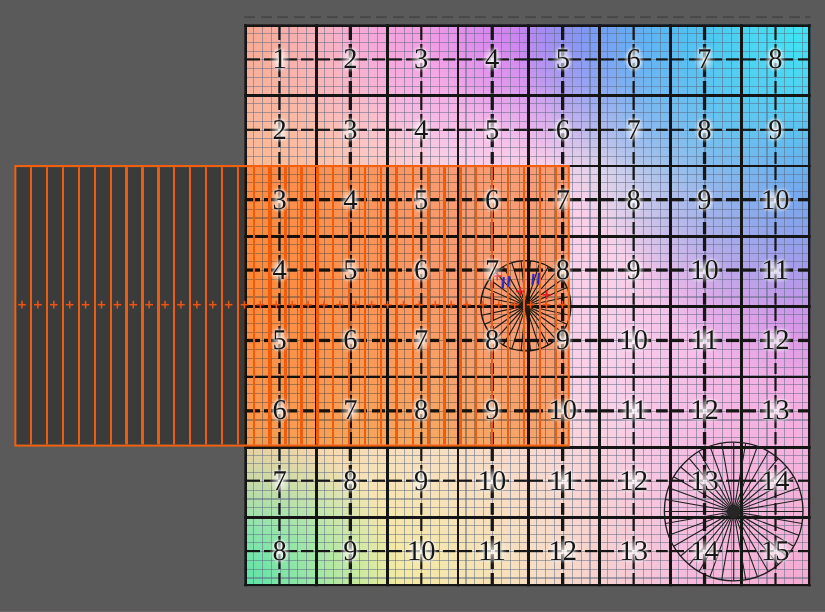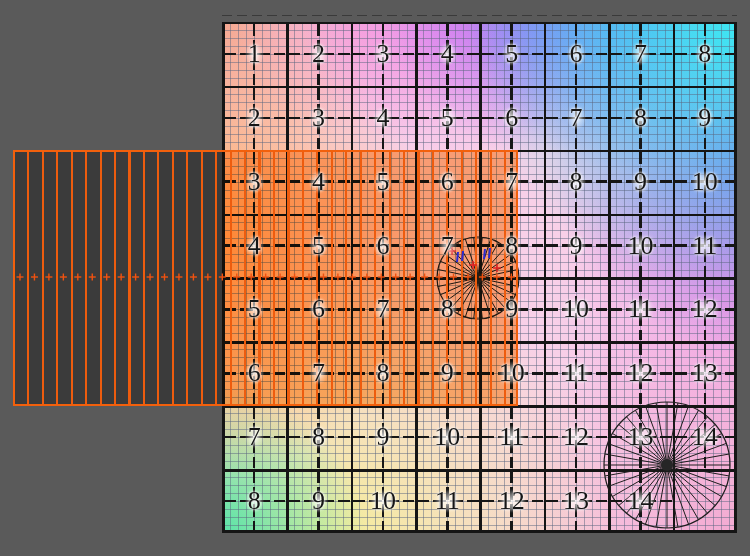--- a/index.html
+++ b/index.html
@@ -330,20 +330,23 @@
       </div>
       <div class="cell" style="left: 257.5px; top: 447.125px;">
         <span class="num">12</span>
       </div>
       <div class="cell" style="left: 321.875px; top: 447.125px;">
         <span class="num">13</span>
       </div>
       <div class="cell" style="left: 386.25px; top: 447.125px;">
         <span class="num">14</span>
       </div>
+      <div class="cell" style="left: 450.625px; top: 447.125px;">
+        <span class="num">15</span>
+      </div>
     </div>
 
   <div id="sel">
     <div id="sel-dark"></div>
     <div id="sel-tint"></div>
   </div>
 
   <svg id="svg-over" class="layer" width="750" height="556">
       <g>
         <line x1="16.5" y1="277" x2="23.5" y2="277" stroke="#f05210" stroke-width="1.4"></line>

